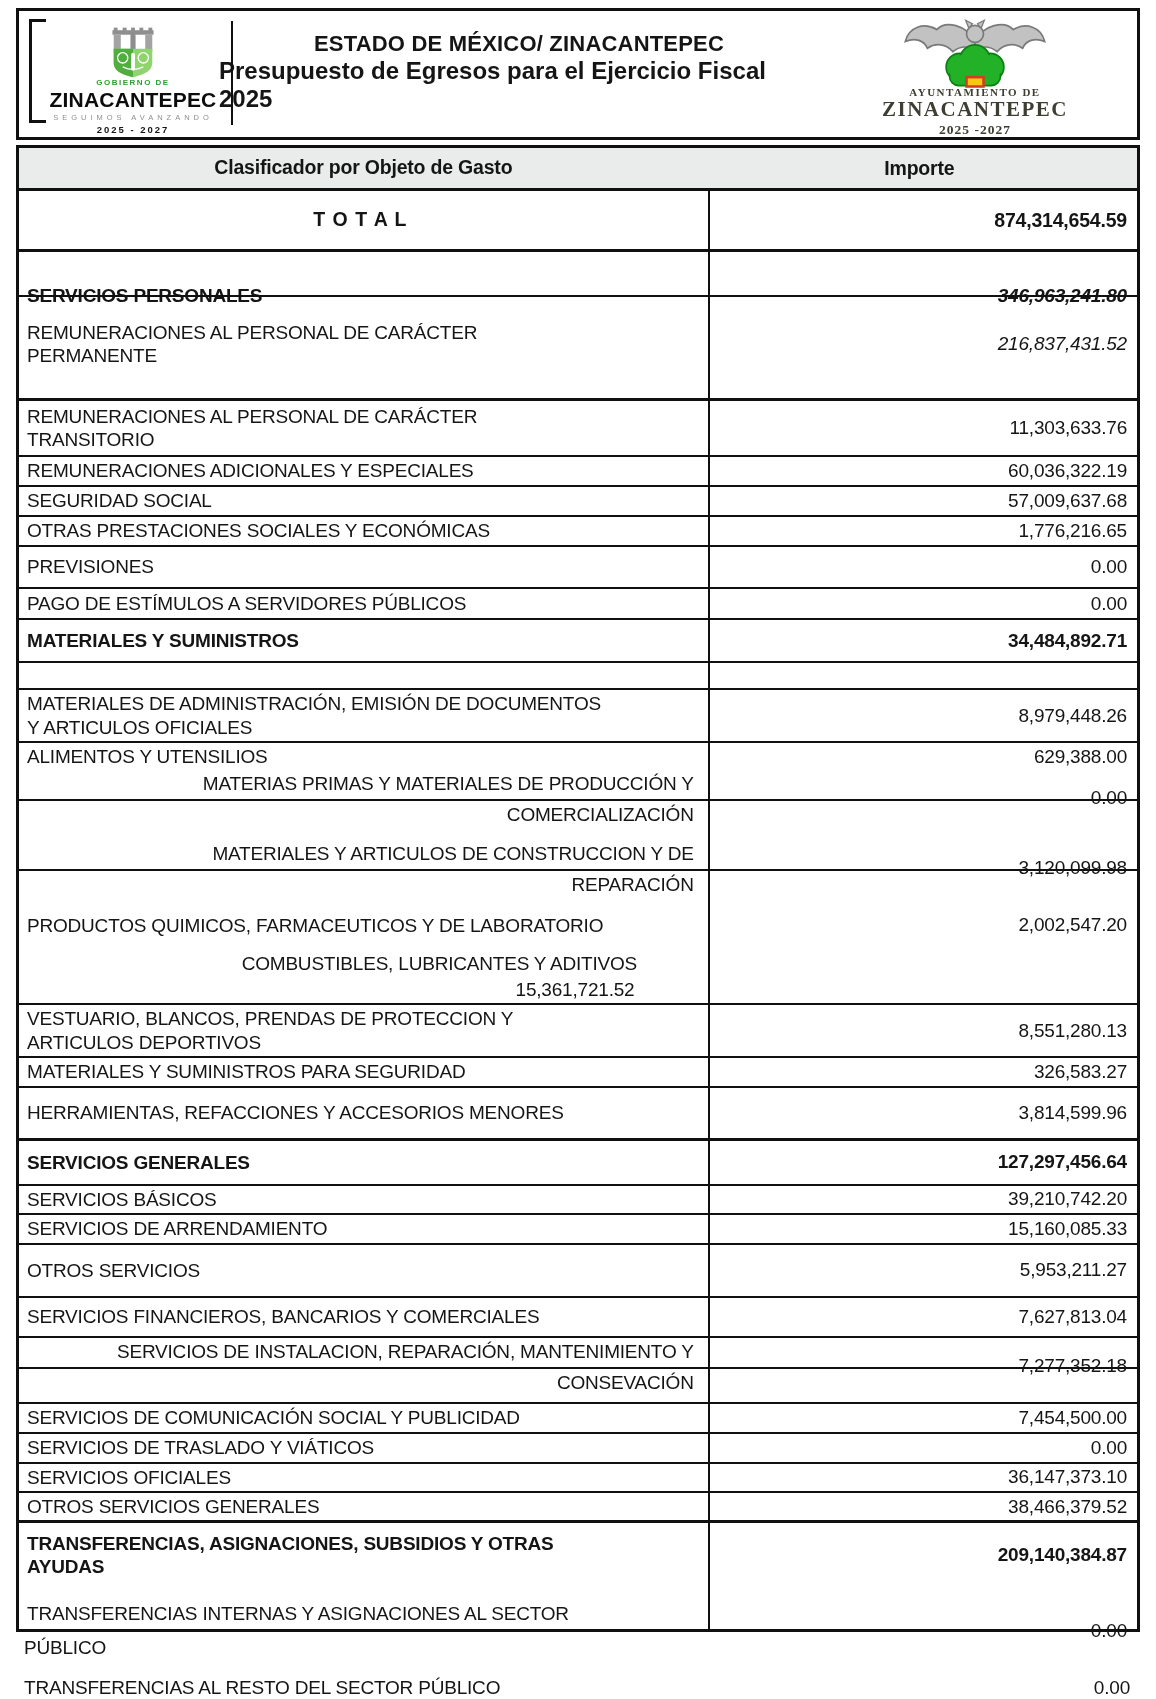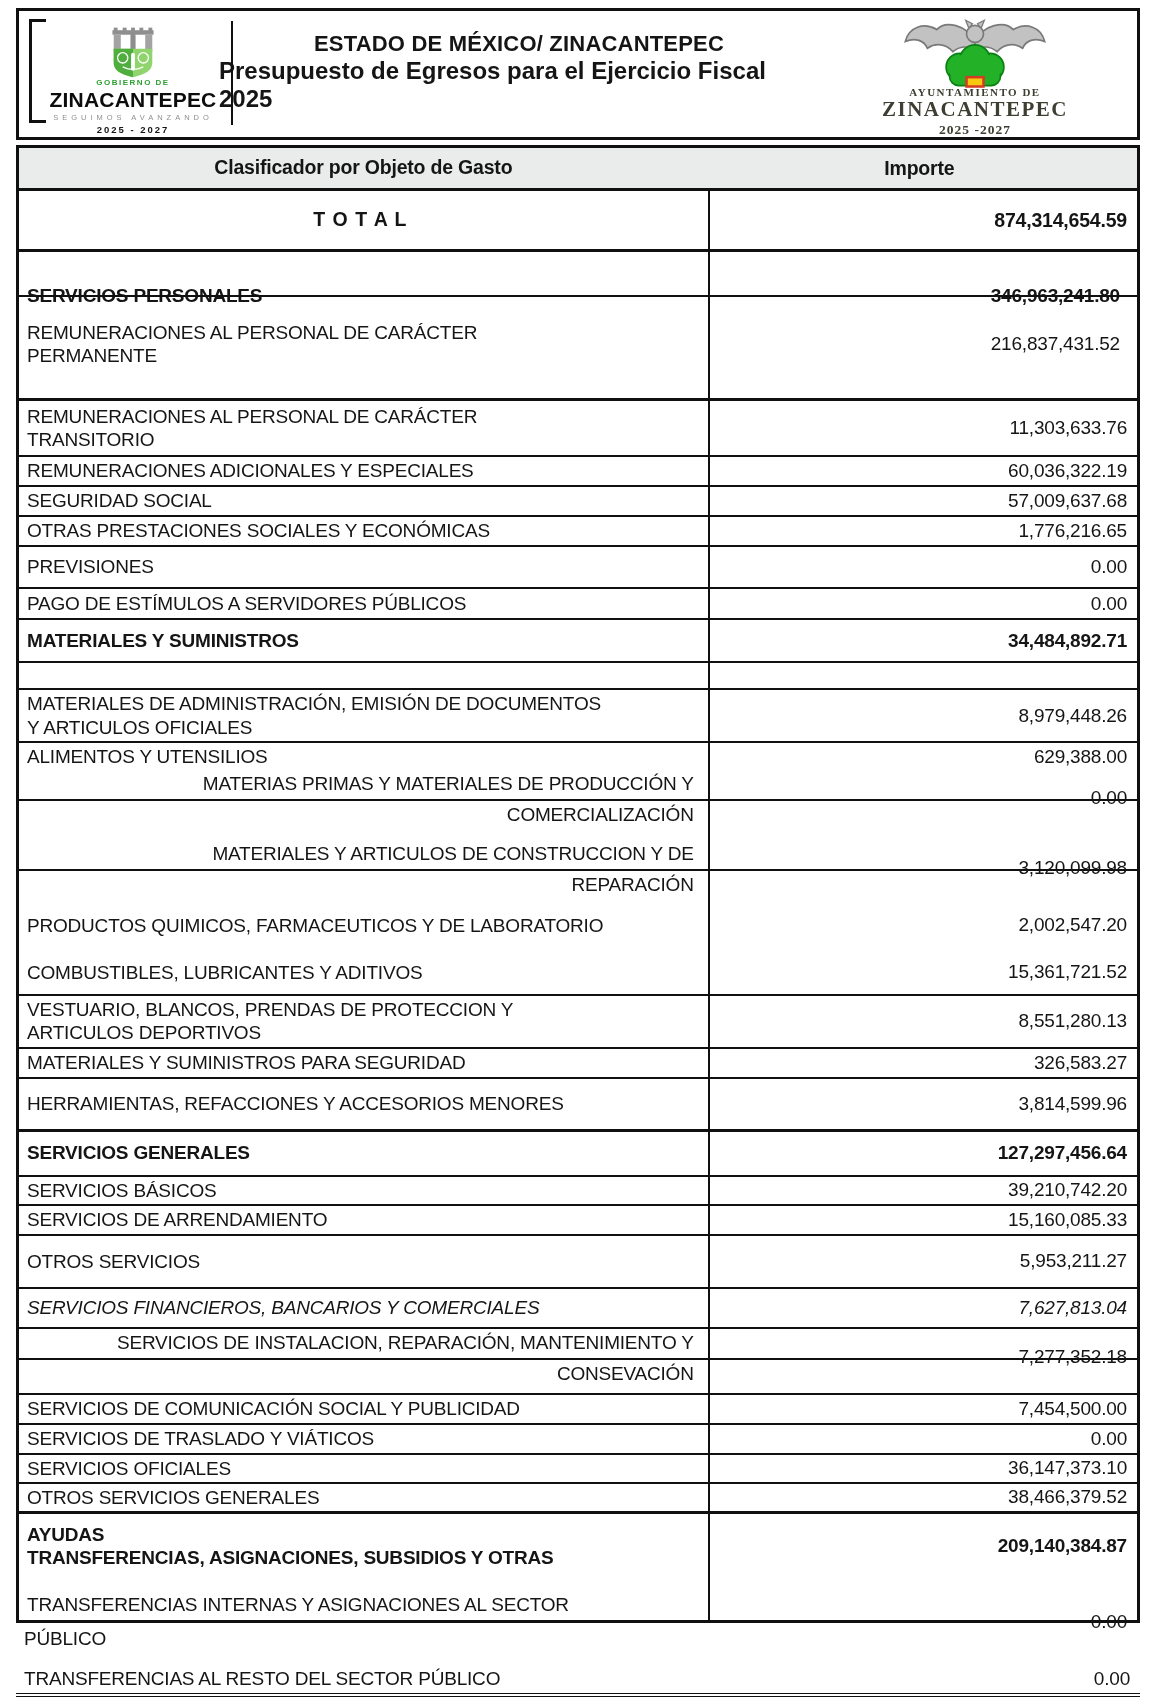--- a/index.html
+++ b/index.html
@@ -45,21 +45,21 @@
   .col-head .lab{text-align:center;padding-right:8px;}
   .col-head .val{text-align:center;padding-right:10px;}
   .total-row{min-height:58px;font-weight:bold;border-top:3px solid var(--line);font-size:19.5px;}
   .total-row .lab{text-align:center;letter-spacing:1px;}
 
   
   .k-spblock{display:block;}
   .pair{display:flex;position:relative;width:100%;}
   .pair .plab{width:61.6%;box-sizing:border-box;padding:0 14px 0 8px;line-height:1.22;}
   .pair .plab div{white-space:nowrap;}
-  .pair .pval{flex:1;text-align:right;padding-right:17px;align-self:center;white-space:nowrap;}
+  .pair .pval{flex:1;text-align:right;padding-right:10px;align-self:center;white-space:nowrap;font-style:italic;}
   .strike::after{content:"";position:absolute;left:0;right:0;top:calc(50% - 1px);height:2px;background:var(--line);}
 
   
   .k-split{display:block;text-align:right;}
   .sl1,.sl2{width:61.6%;box-sizing:border-box;padding:3px 14px 4px 8px;white-space:nowrap;}
   .mid{position:relative;height:2px;background:var(--line);}
   .mval{position:absolute;right:10px;top:-12px;white-space:nowrap;}
 
   
   .k-splitend{display:block;position:relative;}
@@ -233,21 +233,21 @@
             <span class="mval">3,120,099.98</span>
           </div>
           <div class="sl2">REPARACIÓN</div>
         </div>
         <div class="trow bt-none k-cols" style="min-height: 50px;">
           <div class="lab">
             <div>PRODUCTOS QUIMICOS, FARMACEUTICOS Y DE LABORATORIO</div>
           </div>
           <div class="val">2,002,547.20</div>
         </div>
-        <div class="trow bt-none k-cols" style="min-height: 44px;">
+        <div class="trow bt-none k-cols" style="min-height: 44px; flex-direction: column;">
           <div class="lab">
             <div>COMBUSTIBLES, LUBRICANTES Y ADITIVOS</div>
           </div>
           <div class="val">15,361,721.52</div>
         </div>
         <div class="trow bt-norm k-cols" style="min-height: 43px;">
           <div class="lab">
             <div>VESTUARIO, BLANCOS, PRENDAS DE PROTECCION Y</div>
             <div>ARTICULOS DEPORTIVOS</div>
           </div>
@@ -282,21 +282,21 @@
             <div>SERVICIOS DE ARRENDAMIENTO</div>
           </div>
           <div class="val">15,160,085.33</div>
         </div>
         <div class="trow bt-norm k-cols" style="min-height: 51px;">
           <div class="lab">
             <div>OTROS SERVICIOS</div>
           </div>
           <div class="val">5,953,211.27</div>
         </div>
-        <div class="trow bt-norm k-cols" style="min-height: 38px; font-style: italic;">
+        <div class="trow bt-norm k-cols" style="min-height: 38px;">
           <div class="lab">
             <div>SERVICIOS FINANCIEROS, BANCARIOS Y COMERCIALES</div>
           </div>
           <div class="val">7,627,813.04</div>
         </div>
         <div class="trow bt-norm k-split">
           <div class="sl1">SERVICIOS DE INSTALACION, REPARACIÓN, MANTENIMIENTO Y</div>
           <div class="mid">
             <span class="mval">7,277,352.18</span>
           </div>
@@ -321,22 +321,22 @@
           <div class="val">36,147,373.10</div>
         </div>
         <div class="trow bt-norm k-cols" style="min-height: 27px;">
           <div class="lab">
             <div>OTROS SERVICIOS GENERALES</div>
           </div>
           <div class="val">38,466,379.52</div>
         </div>
         <div class="trow bt-thick k-cols bold" style="min-height: 64px;">
           <div class="lab">
+            <div>TRANSFERENCIAS, ASIGNACIONES, SUBSIDIOS Y OTRAS</div>
             <div>AYUDAS</div>
-            <div>TRANSFERENCIAS, ASIGNACIONES, SUBSIDIOS Y OTRAS</div>
           </div>
           <div class="val">209,140,384.87</div>
         </div>
         <div class="trow bt-none k-splitend" style="min-height: 42px;">
           <div class="sl1">TRANSFERENCIAS INTERNAS Y ASIGNACIONES AL SECTOR</div>
           <span class="endval">0.00</span>
         </div>
       </div>
   </div>
 

